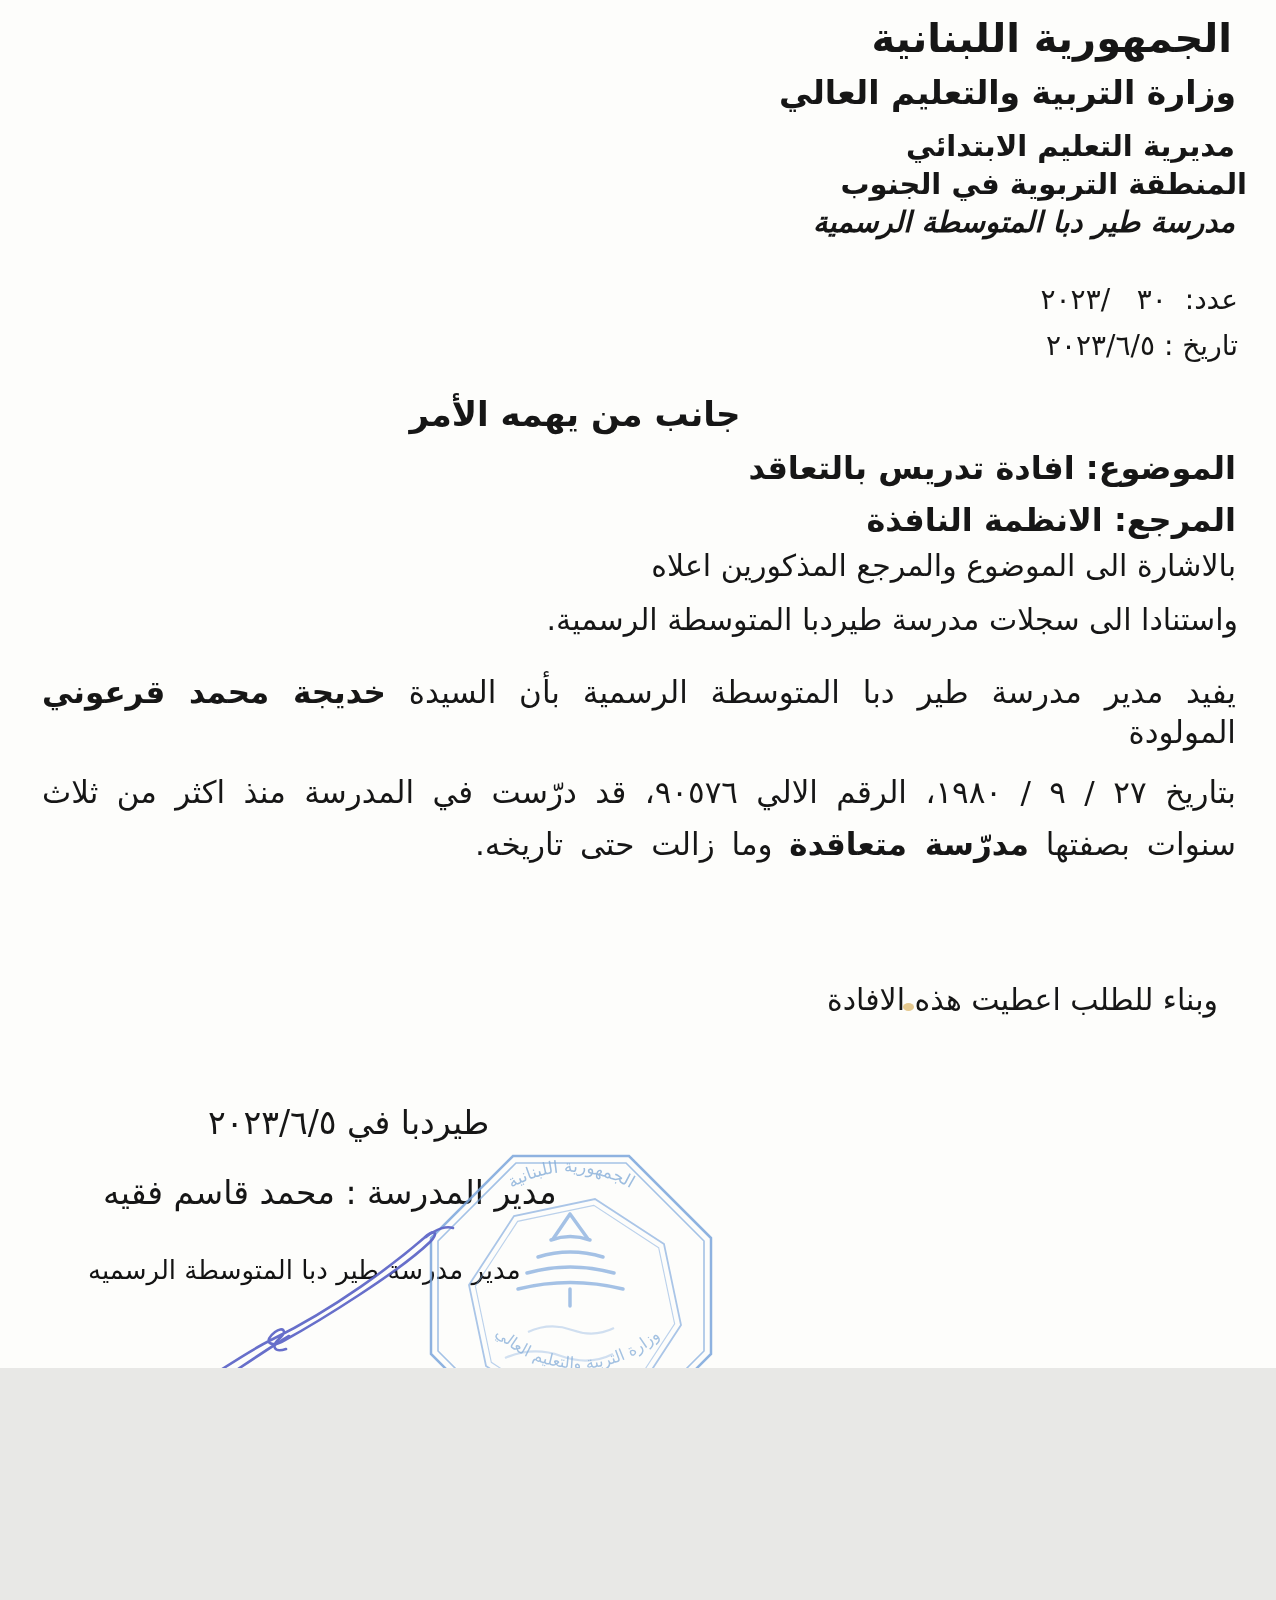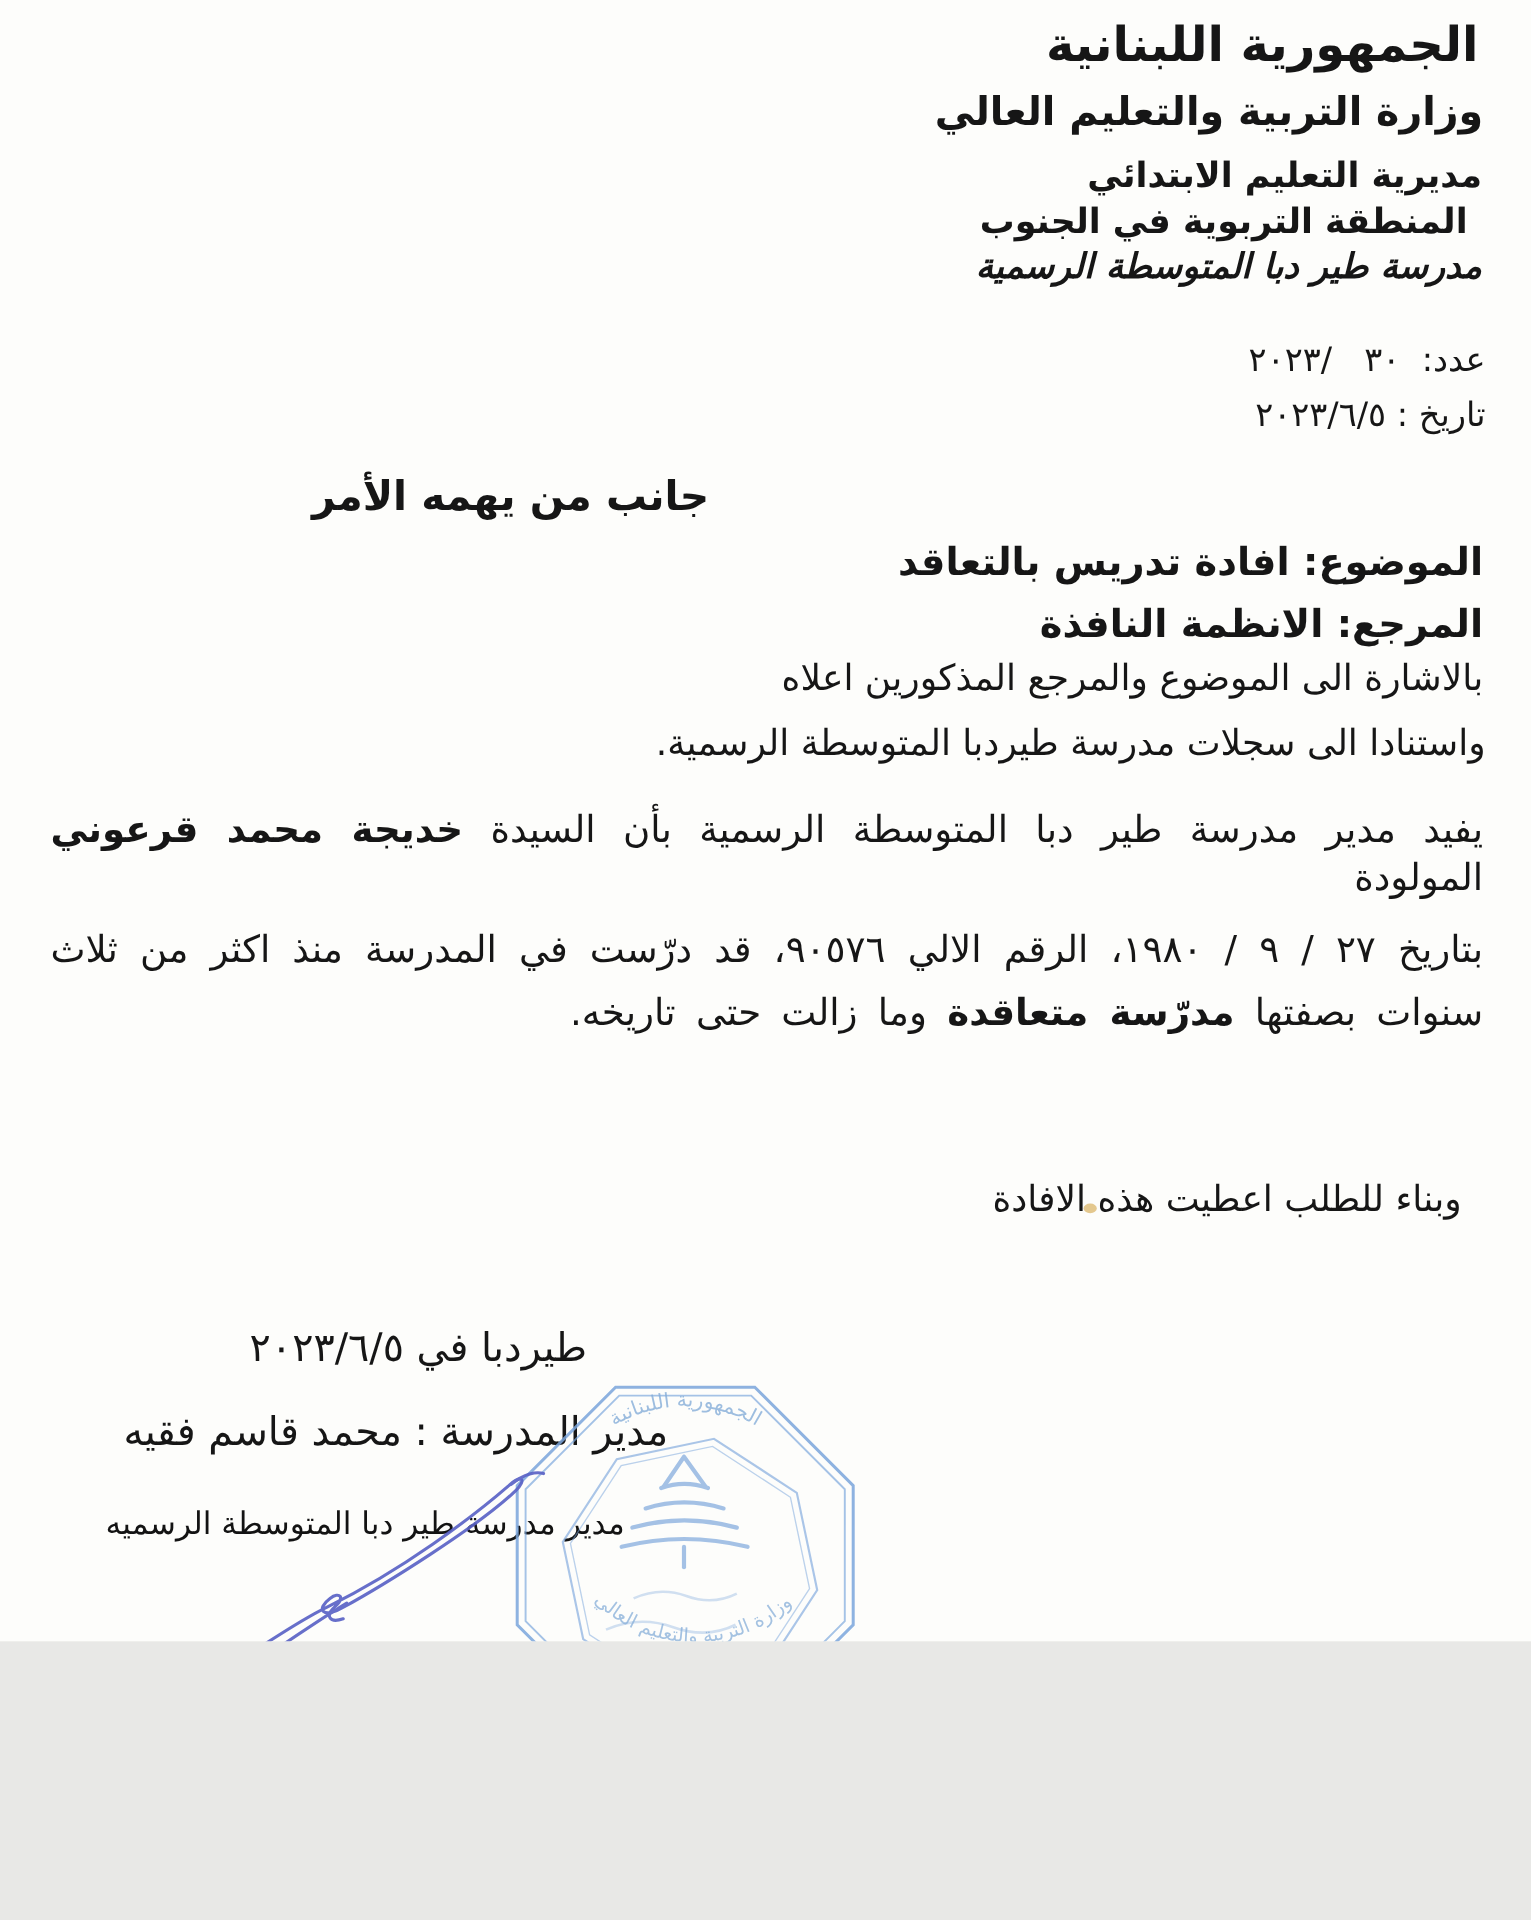--- a/index.html
+++ b/index.html
@@ -35,27 +35,27 @@
   .speck{position:absolute;}
 </style>
 </head>
 <body>
 
 <div id="page">
 
   <div class="txt b" style="top:12px;right:44px;font-size:40px;">الجمهورية اللبنانية</div>
   <div class="txt b" style="top:72px;right:40px;font-size:33px;">وزارة التربية والتعليم العالي</div>
   <div class="txt b" style="top:128px;right:41px;font-size:29px;">مديرية التعليم الابتدائي</div>
-  <div class="txt b" style="top:166px;right:53px;font-size:29px;">المنطقة التربوية في الجنوب</div>
+  <div class="txt b" style="top:166px;right:29px;font-size:29px;">المنطقة التربوية في الجنوب</div>
   <div class="txt b" style="top:204px;right:41px;font-size:29px;font-style:italic;">مدرسة طير دبا المتوسطة الرسمية</div>
 
   <div class="txt pre" style="top:282px;right:38px;font-size:28px;">عدد:  ٣٠   /٢٠٢٣</div>
   <div class="txt pre" style="top:328px;right:38px;font-size:28px;">تاريخ : ٢٠٢٣/٦/٥</div>
 
-  <div class="txt b" style="top:392px;left:260px;width:630px;text-align:left;font-size:34px;">جانب من يهمه الأمر</div>
+  <div class="txt b" style="top:392px;left:260px;width:630px;text-align:center;font-size:34px;">جانب من يهمه الأمر</div>
 
   <div class="txt b" style="top:448px;right:40px;font-size:32px;">الموضوع: افادة تدريس بالتعاقد</div>
   <div class="txt b" style="top:500px;right:40px;font-size:32px;">المرجع: الانظمة النافذة</div>
 
   <div class="txt" style="top:546px;right:40px;font-size:30px;">بالاشارة الى الموضوع والمرجع المذكورين اعلاه</div>
   <div class="txt" style="top:600px;right:38px;font-size:30px;">واستنادا الى سجلات مدرسة طيردبا المتوسطة الرسمية.</div>
 
   <div class="txt bodyline just" style="top:672px;font-size:31px;">
     <span>يفيد مدير مدرسة طير دبا المتوسطة الرسمية بأن السيدة </span><span class="b">خديجة محمد قرعوني</span><span> المولودة</span>
   </div>

